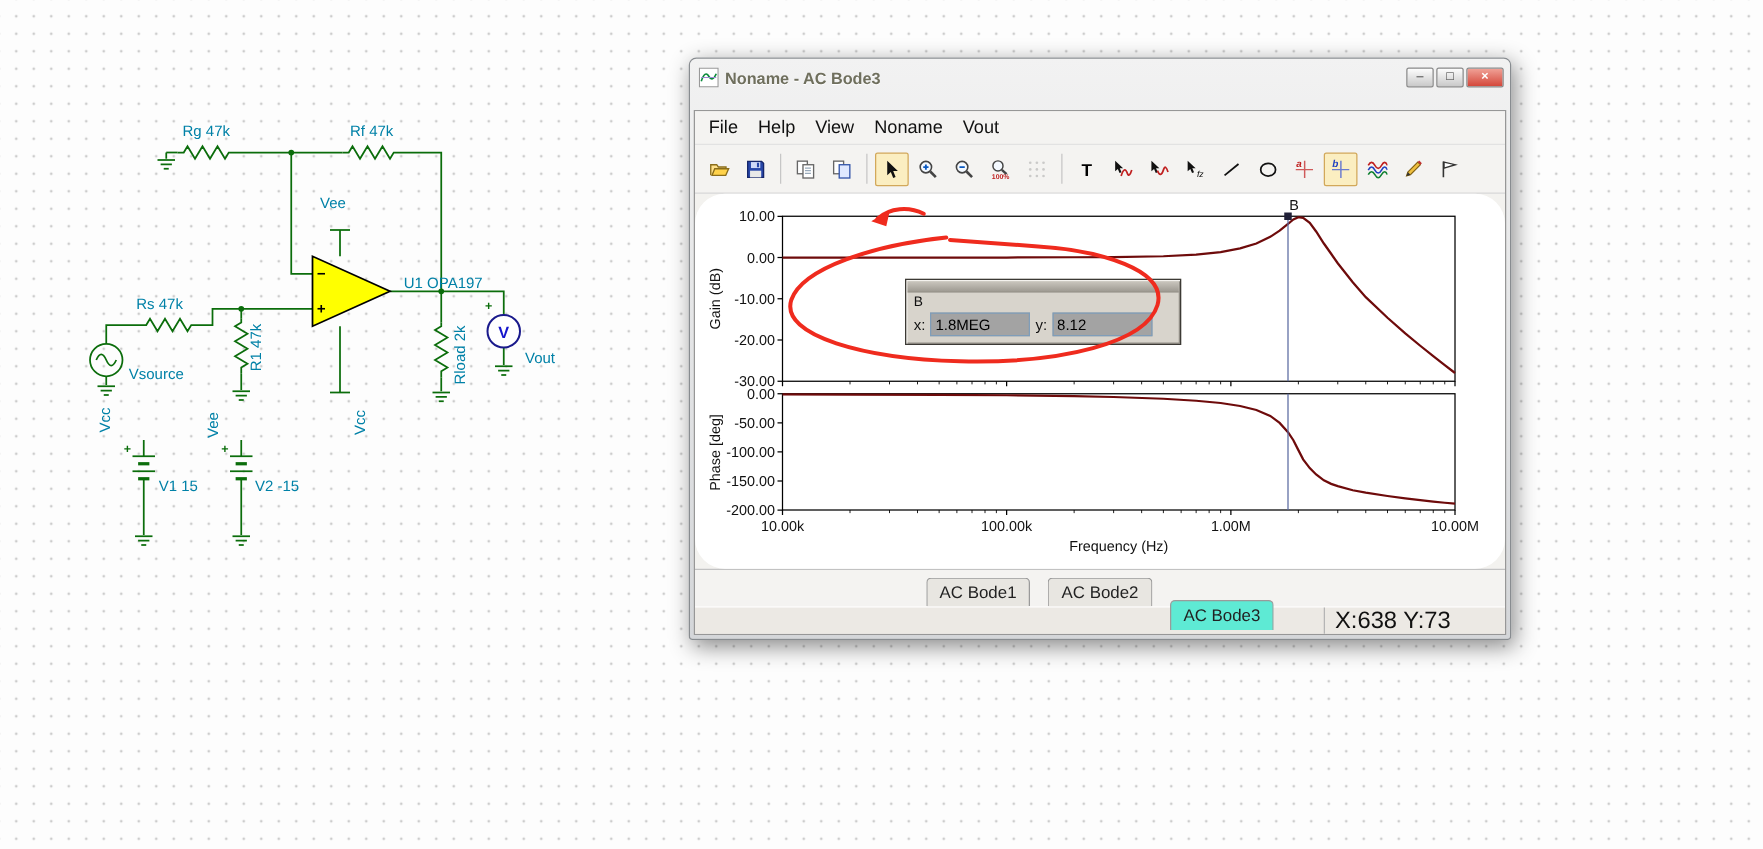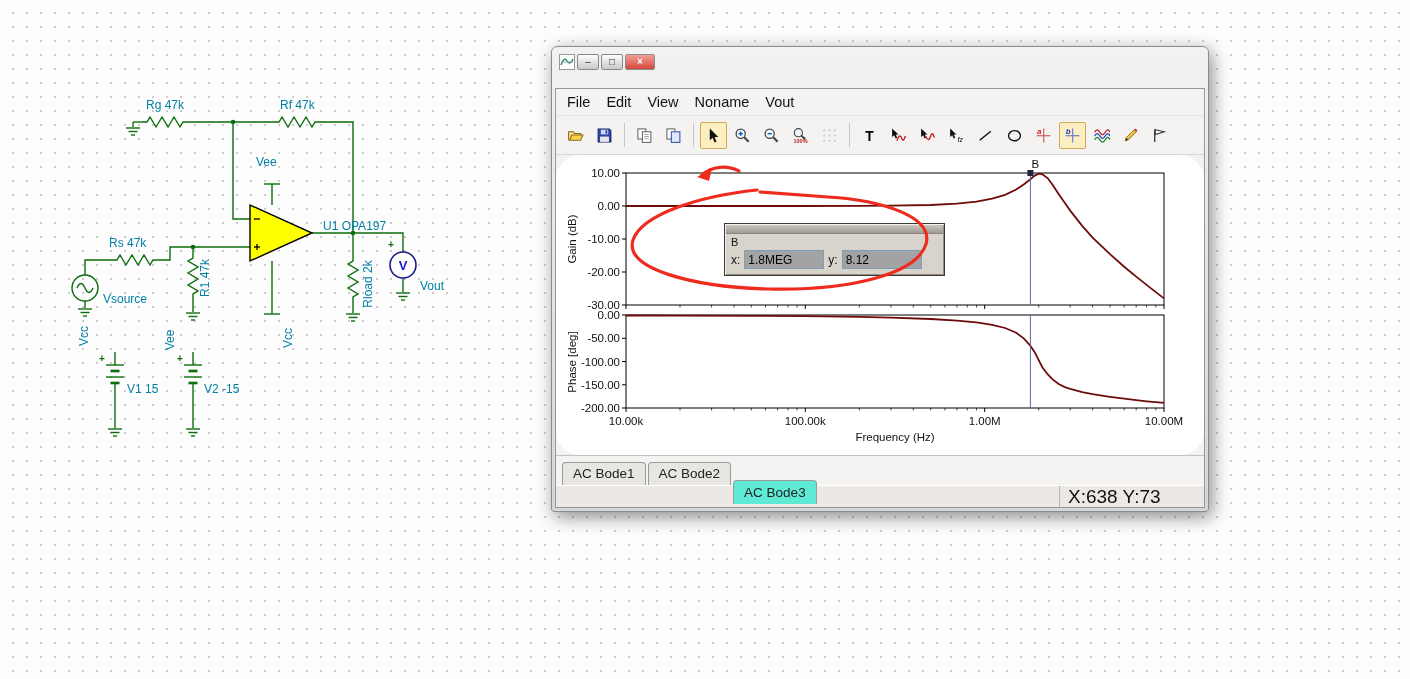--- a/index.html
+++ b/index.html
@@ -36,21 +36,21 @@
   .tool-btn{width:27px;height:27px;display:flex;align-items:center;justify-content:center;
     border:1px solid transparent;border-radius:2px;background:transparent;padding:0;}
   .tool-btn svg{width:17px;height:17px;}
   .tool-btn.pressed{background:#fbeec1;border-color:#d2a85a;}
   .tool-btn.disabled{opacity:.45;}
   .tool-sep{width:1px;height:24px;background:#c6c6c6;margin:0 4px;}
   .plot-panel{position:relative;background:#ffffff;height:300px;border-radius:24px;}
   #plot-svg{position:absolute;left:0;top:4px;}
   #plot-svg text{font-size:11.5px;fill:#111;}
   .tabs-row{display:flex;align-items:flex-end;background:#f4f3f1;padding:2px 6px 0 6px;height:27px;
-    border-top:1px solid #c2c2c2;gap:2px;}
+    border-top:1px solid #c2c2c2;gap:14px;justify-content:center;}
   .tab{padding:3px 10px 4px;font-size:13.5px;background:#e8e6e1;border:1px solid #9a9a9a;
     border-bottom:none;border-radius:4px 4px 0 0;color:#222;}
   .tab.active{background:#5eead4;position:relative;top:19px;padding-top:4px;}
   .statusbar{display:flex;height:21px;background:#ece9e4;border-top:1px solid #ffffff;
     align-items:center;font-size:19px;color:#111;}
   .status-left{flex:1;height:100%;border-right:1px solid #b5b5b5;}
   .status-right{width:136px;padding-left:8px;}
 
   
   .cursor-panel{position:absolute;left:168px;top:68px;width:219px;z-index:20;
@@ -165,31 +165,32 @@
   </g>
 </svg>
 
 <div class="window">
   <div class="titlebar">
     <svg width="16" height="16" viewBox="0 0 16 16">
       <rect x="0.5" y="0.5" width="15" height="15" fill="#ffffff" stroke="#999"></rect>
       <path d="M2 11 Q5 2 8 7 T14 5" stroke="#0a8a3a" fill="none" stroke-width="1.3"></path>
       <path d="M2 8 H14" stroke="#9a8ad0" stroke-width="0.9"></path>
     </svg>
+    <span class="title-text">Noname - AC Bode3</span>
     <span style="display:flex;">
         <button class="win-btn">–</button>
         <button class="win-btn">□</button>
         <button class="win-btn close">×</button>
       </span>
   </div>
 
   <div class="client">
     <div class="menubar">
       <span class="menu-item">File</span>
-      <span class="menu-item">Edit</span>
+      <span class="menu-item">Help</span>
       <span class="menu-item">View</span>
       <span class="menu-item">Noname</span>
       <span class="menu-item">Vout</span>
     </div>
 
     <div class="toolbar">
         <button class="tool-btn">
           <svg viewBox="0 0 16 16">
             <path d="M1.5 12.5 L1.5 4.5 L6 4.5 L7.2 6.2 L13 6.2 L13 8" fill="#ffe08a" stroke="#8a6d1a"></path>
             <path d="M2.5 12.5 L4.5 7.5 L15 7.5 L12.8 12.5 Z" fill="#ffd24a" stroke="#8a6d1a"></path>

